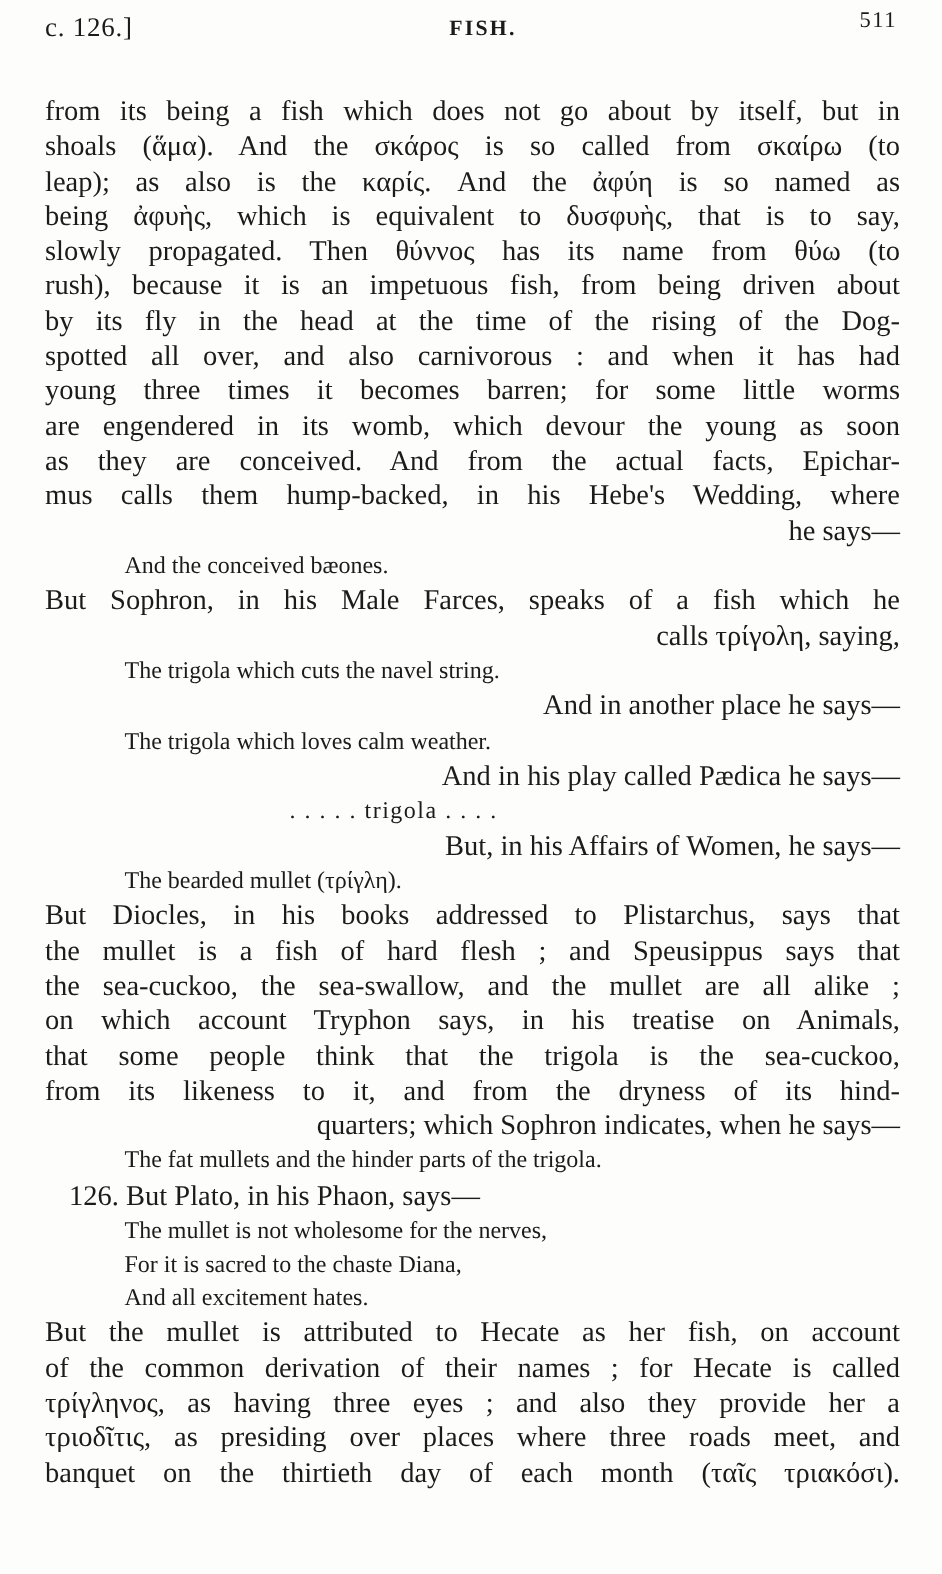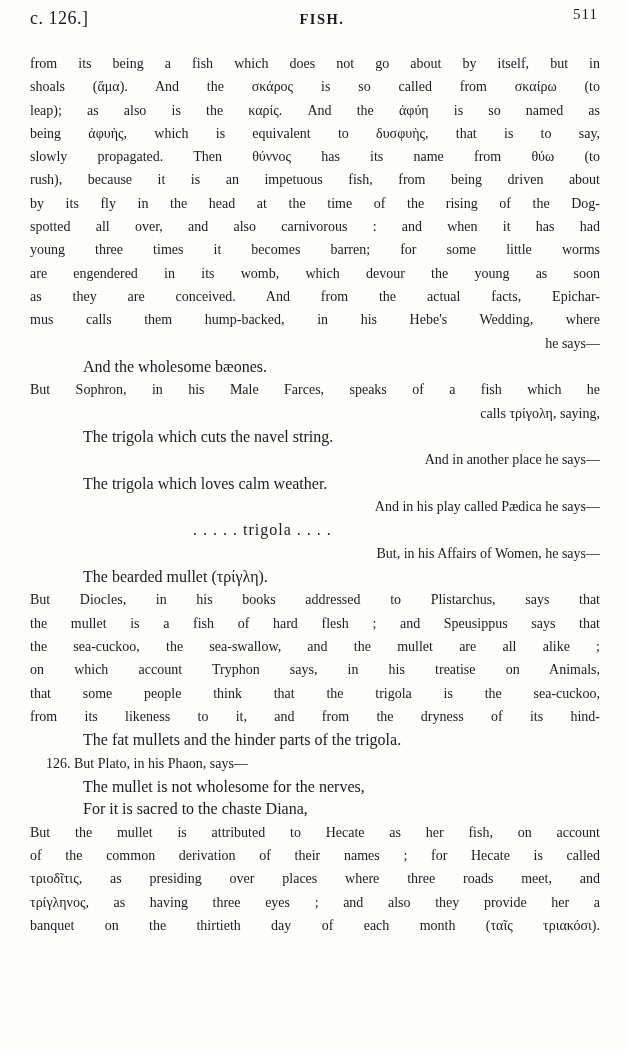--- a/index.html
+++ b/index.html
@@ -8,41 +8,41 @@
     width:628px;height:1049px;
     margin:0 auto;
     background:#fdfdfb;
     color:#1b1b1b;
     font-family:"Liberation Serif","DejaVu Serif",serif;
     overflow:hidden;
     box-sizing:border-box;
   }
   .page-header{
     position:relative;
-    padding:9px 30px 0 30px;
+    padding:20px 30px 0 30px;
     height:30px;
   }
   .chapter-ref{
     position:absolute;left:30px;top:8px;
     font-size:18px;letter-spacing:.5px;
   }
   .running-title{
     position:absolute;left:16px;right:0;top:11px;
     text-align:center;
     font-size:14.5px;font-weight:600;letter-spacing:1.5px;
   }
   .page-number{
     position:absolute;right:30px;top:6px;
     font-size:15px;letter-spacing:1px;
   }
   .page-body{
     padding:13px 28px 0 30px;
   }
   .line{
-    font-size:14px;
+    font-size:19px;
     line-height:23.3px;
     white-space:normal;
     hyphens:none;
   }
   .line.body{
     text-align:justify;
     text-align-last:justify;
   }
   .line.left{ text-align:right; }
   .line.indent{ text-align:left; padding-left:16px; }
@@ -78,39 +78,41 @@
       <div class="line body">being ἀφυὴς, which is equivalent to δυσφυὴς, that is to say,</div>
       <div class="line body">slowly propagated.  Then θύννος has its name from θύω (to</div>
       <div class="line body">rush), because it is an impetuous fish, from being driven about</div>
       <div class="line body">by its fly in the head at the time of the rising of the Dog-</div>
       <div class="line body">spotted all over, and also carnivorous : and when it has had</div>
       <div class="line body">young three times it becomes barren; for some little worms</div>
       <div class="line body">are engendered in its womb, which devour the young as soon</div>
       <div class="line body">as they are conceived.  And from the actual facts, Epichar-</div>
       <div class="line body">mus calls them hump-backed, in his Hebe's Wedding, where</div>
       <div class="line left">he says—</div>
-      <div class="line quote">And the wholesome bæones.</div>
+      <div class="line quote">And the conceived bæones.</div>
       <div class="line body">But Sophron, in his Male Farces, speaks of a fish which he</div>
       <div class="line left">calls τρίγολη, saying,</div>
       <div class="line quote">The trigola which cuts the navel string.</div>
       <div class="line left">And in another place he says—</div>
       <div class="line quote">The trigola which loves calm weather.</div>
       <div class="line left">And in his play called Pædica he says—</div>
       <div class="line quote-dots">. . . . . trigola . . . .</div>
       <div class="line left">But, in his Affairs of Women, he says—</div>
       <div class="line quote">The bearded mullet (τρίγλη).</div>
       <div class="line body">But Diocles, in his books addressed to Plistarchus, says that</div>
       <div class="line body">the mullet is a fish of hard flesh ; and Speusippus says that</div>
       <div class="line body">the sea-cuckoo, the sea-swallow, and the mullet are all alike ;</div>
       <div class="line body">on which account Tryphon says, in his treatise on Animals,</div>
       <div class="line body">that some people think that the trigola is the sea-cuckoo,</div>
       <div class="line body">from its likeness to it, and from the dryness of its hind-</div>
+      <div class="line left">quarters; which Sophron indicates, when he says—</div>
       <div class="line quote">The fat mullets and the hinder parts of the trigola.</div>
       <div class="line indent">126. But Plato, in his Phaon, says—</div>
       <div class="line quote">The mullet is not wholesome for the nerves,</div>
       <div class="line quote">For it is sacred to the chaste Diana,</div>
+      <div class="line quote">And all excitement hates.</div>
       <div class="line body">But the mullet is attributed to Hecate as her fish, on account</div>
       <div class="line body">of the common derivation of their names ; for Hecate is called</div>
+      <div class="line body">τρίγληνος, as having three eyes ; and also they provide her a</div>
       <div class="line body">τριοδῖτις, as presiding over places where three roads meet, and</div>
-      <div class="line body">τρίγληνος, as having three eyes ; and also they provide her a</div>
       <div class="line body">banquet on the thirtieth day of each month (ταῖς τριακόσι).</div>
     </main>
 </div>
 
 </body></html>

